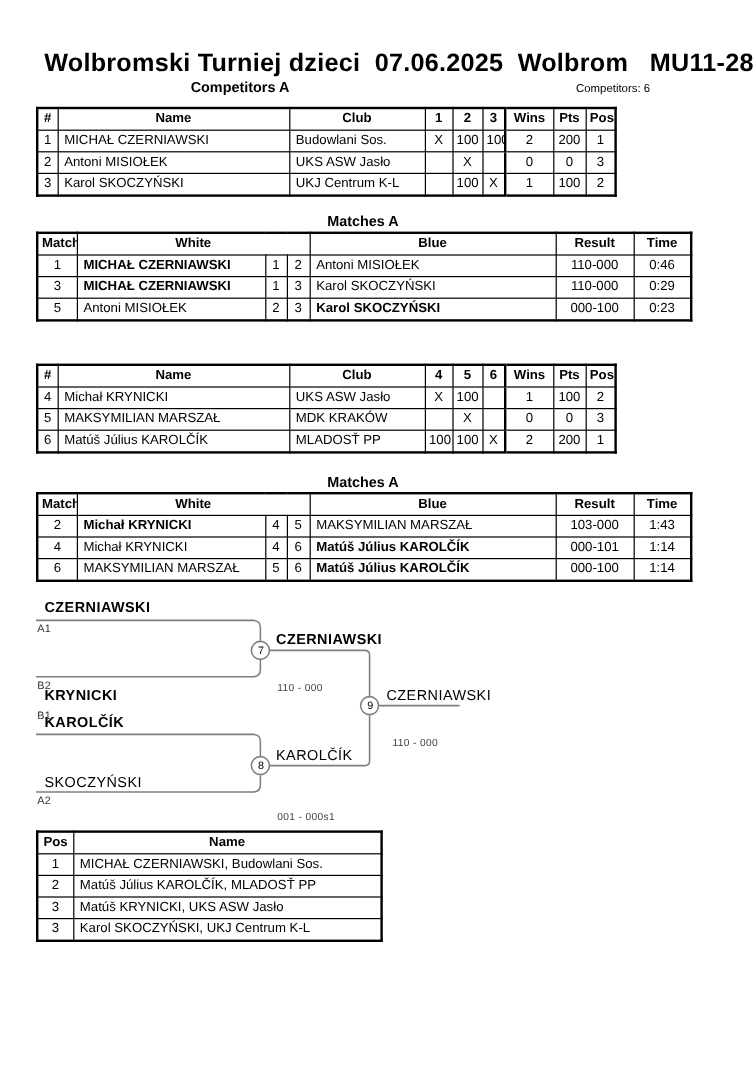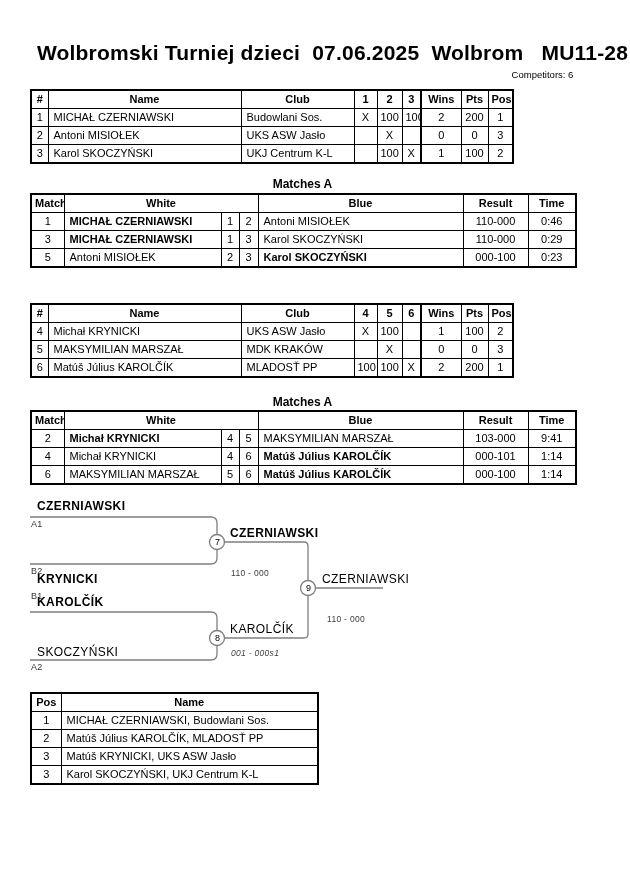--- a/index.html
+++ b/index.html
@@ -8,21 +8,21 @@
     position:relative; width:630px; height:891px; background:#ffffff;
     font-family:"Liberation Sans", sans-serif; color:#000; overflow:hidden;
     margin:0 auto;
   }
   .abs { position:absolute; }
   .doc-title {
     top:41px; left:0; width:630px; text-align:center;
     font-size:21px; font-weight:bold; white-space:pre; letter-spacing:0.2px;padding-left:35px;
   }
   .section-title { font-size:12px; font-weight:bold; text-align:center; }
-  .comp-count { font-size:9.5px; text-align:center; }
+  .comp-count { font-size:9.5px; text-align:left; }
 
   table { border-collapse:collapse; table-layout:fixed; font-size:11px; border:2px solid #000; background:#fff; }
   th, td {
     border:1px solid #000; padding:0 3px; height:18px;
     white-space:nowrap; overflow:hidden; line-height:17px; vertical-align:middle;
   }
   th { font-weight:bold; height:17px; }
   .c { text-align:center; }
   .l { text-align:left; padding-left:5px; }
   .bL2 { border-left:2px solid #000; }
@@ -36,20 +36,21 @@
   }
   svg { display:block; }
 </style>
 </head>
 <body>
 
 <div class="page">
 
   <div class="abs doc-title">Wolbromski Turniej dzieci  07.06.2025  Wolbrom   MU11-28</div>
 
+  <div class="abs section-title" style="top:66px; left:30px; width:340px;">Competitors A</div>
   <div class="abs comp-count" style="top:69px; left:480px; width:125px;">Competitors: 6</div>
 
   <table class="abs" style="top:89px; left:30px; width:482px;">
     <colgroup>
       <col style="width:17px">
         <col style="width:193px">
         <col style="width:113px">
       <col style="width:23px">
         <col style="width:25px">
         <col style="width:19px">
@@ -236,21 +237,21 @@
       <th class="c">Result</th>
       <th class="c">Time</th>
     </tr>
     <tr>
       <td class="c">2</td>
       <td class="l bold">Michał KRYNICKI</td>
       <td class="c">4</td>
       <td class="c">5</td>
       <td class="l">MAKSYMILIAN MARSZAŁ</td>
       <td class="c">103-000</td>
-      <td class="c">9:41</td>
+      <td class="c">1:43</td>
     </tr>
     <tr>
       <td class="c">4</td>
       <td class="l">Michał KRYNICKI</td>
       <td class="c">4</td>
       <td class="c">6</td>
       <td class="l bold">Matúš Július KAROLČÍK</td>
       <td class="c">000-101</td>
       <td class="c">1:14</td>
     </tr>
@@ -294,21 +295,21 @@
   <div class="abs bk-name" style="top:572px; left:322px;">CZERNIAWSKI</div>
   <div class="abs bk-score" style="top:590px; left:327px;">110 - 000</div>
 
   <div class="abs bk-name bold" style="top:595px; left:37px;">KAROLČÍK</div>
   <div class="abs bk-seed" style="top:591px; left:31px;">B1</div>
   <div class="abs bk-name" style="top:645px; left:37px;text-align:right;">SKOCZYŃSKI</div>
   <div class="abs bk-seed" style="top:662px; left:31px;">A2</div>
 
   <div class="abs bk-num" style="top:631px; left:210px;">8</div>
   <div class="abs bk-name" style="top:622px; left:230px;">KAROLČÍK</div>
-  <div class="abs bk-score" style="top:624px; left:231px;font-style:italic;">001 - 000s1</div>
+  <div class="abs bk-score" style="top:651px; left:231px;">001 - 000s1</div>
 
 
   <table class="abs" style="top:692px; left:30px; width:287px;">
     <colgroup>
         <col style="width:30px">
         <col style="width:257px">
       </colgroup>
     <tbody>
         <tr>
       <th class="c">Pos</th>

